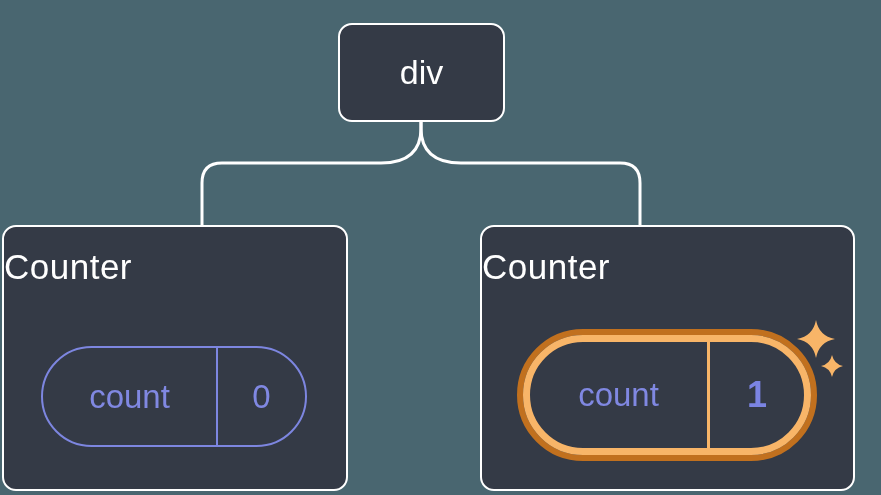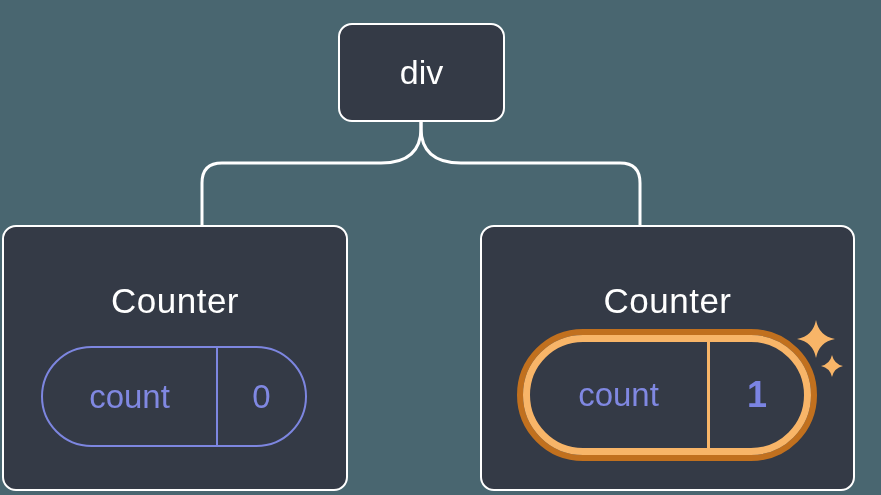--- a/index.html
+++ b/index.html
@@ -36,22 +36,22 @@
     top: 225px;
     height: 266px;
     box-sizing: border-box;
     background: #343a46;
     border: 2.5px solid #ffffff;
     border-radius: 14px;
   }
   .card-left  { left: 2px;   width: 346px; }
   .card-right { left: 480px; width: 375px; }
   .card-title {
-    margin-top: 56px;
-    text-align: center;
+    margin-top: 22px;
+    text-align: left;
     color: #ffffff;
     font-size: 35px;
     line-height: 1;
     letter-spacing: 0.5px;
   }
   
   .pill {
     position: absolute;
     left: 37px; top: 119px;
     width: 266px; height: 101px;

